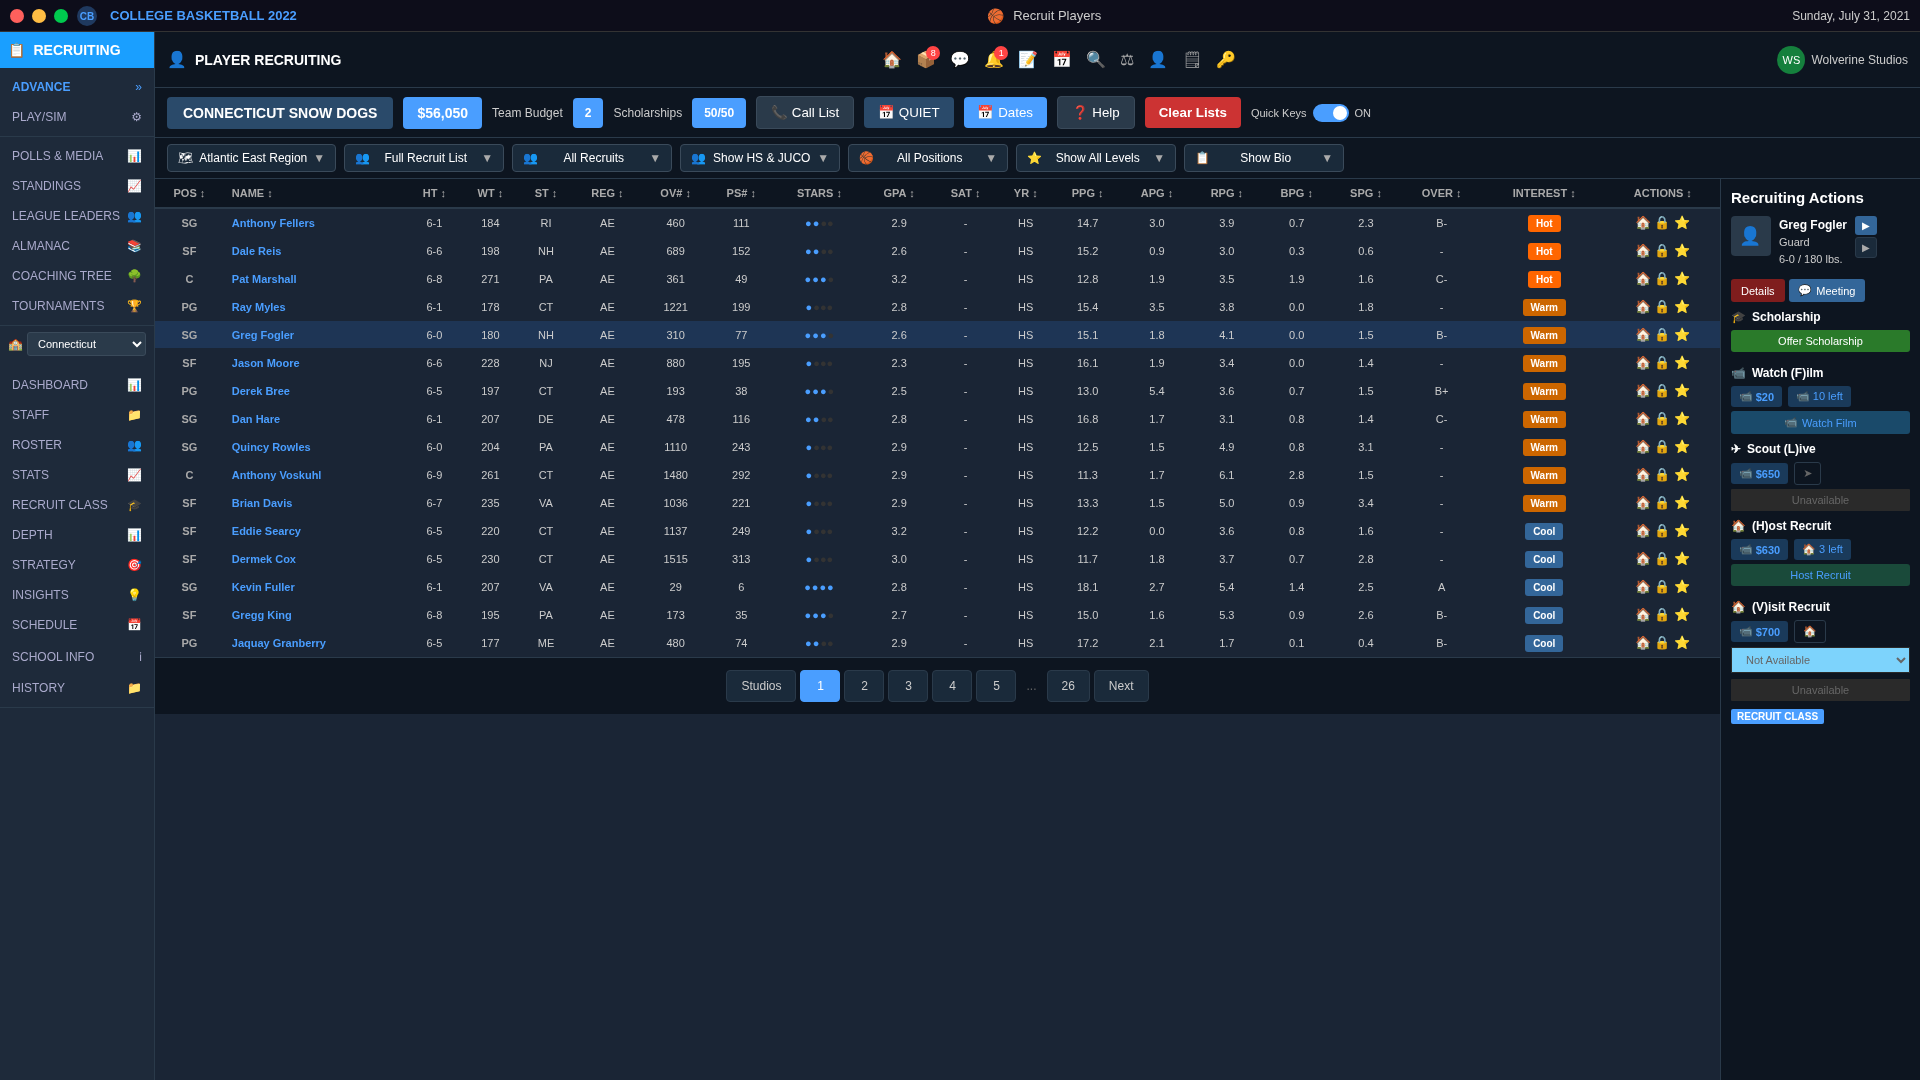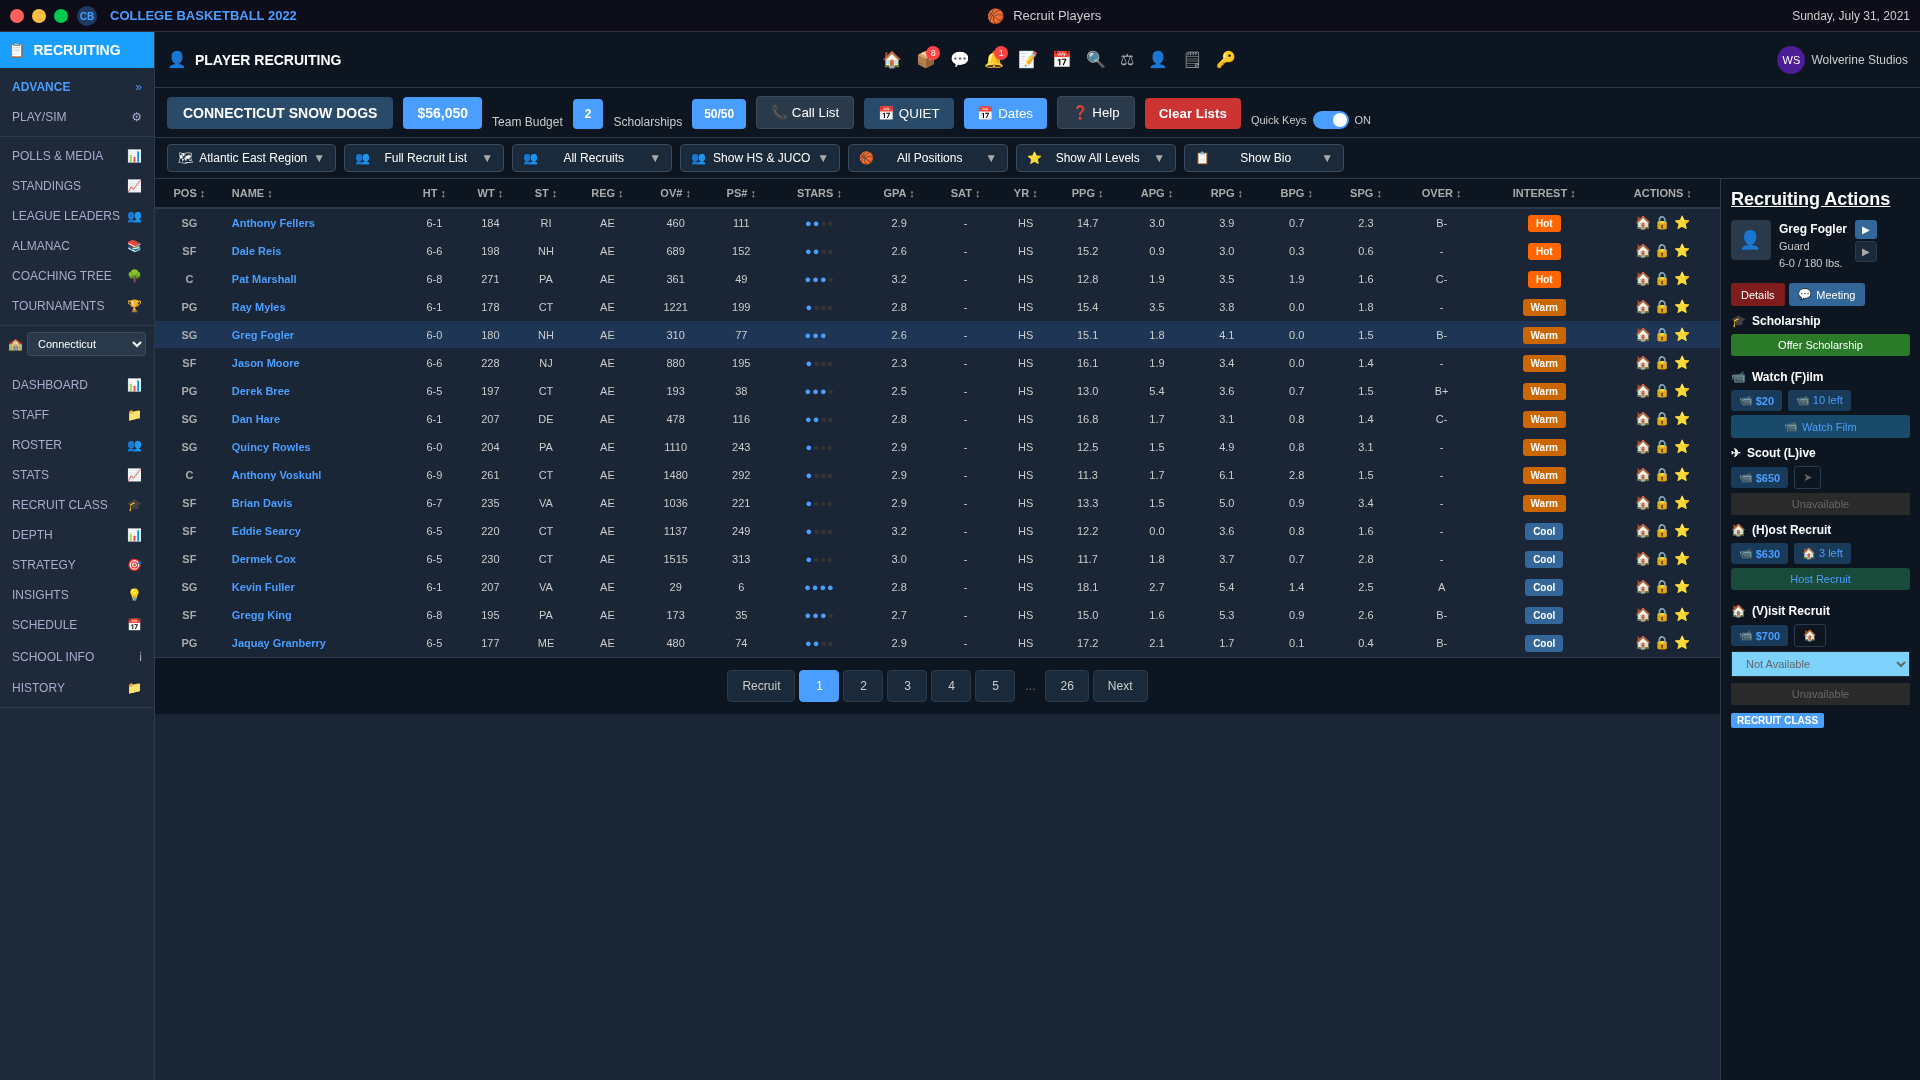--- a/index.html
+++ b/index.html
@@ -32,24 +32,24 @@
     .content-area { flex: 1; display: flex; flex-direction: column; background: #1a2535; overflow: hidden; }
 
     
     .top-bar { background: #0d1520; padding: 6px 12px; display: flex; align-items: center; justify-content: space-between; border-bottom: 1px solid #2a3a4a; height: 56px; }
     .top-bar-left { display: flex; align-items: center; gap: 8px; }
     .top-bar-icons { display: flex; align-items: center; gap: 14px; }
     .top-bar-icon { color: #aaa; cursor: pointer; font-size: 16px; position: relative; }
     .top-bar-icon .badge { position: absolute; top: -4px; right: -4px; background: #ff4444; color: #fff; font-size: 9px; border-radius: 50%; width: 14px; height: 14px; display: flex; align-items: center; justify-content: center; }
     .top-bar-right { display: flex; align-items: center; gap: 8px; }
     .user-info { display: flex; align-items: center; gap: 6px; color: #ccc; font-size: 12px; }
-    .user-avatar { width: 28px; height: 28px; border-radius: 50%; background: #4c1d95; display: flex; align-items: center; justify-content: center; color: #fff; font-size: 11px; }
-
-    
-    .recruit-header { background: #0d1520; padding: 8px 12px; display: flex; align-items: flex-end; gap: 10px; border-bottom: 1px solid #2a3a4a; flex-wrap: wrap; }
+    .user-avatar { width: 28px; height: 28px; border-radius: 50%; background: #15803d; display: flex; align-items: center; justify-content: center; color: #fff; font-size: 11px; }
+
+    
+    .recruit-header { background: #0d1520; padding: 8px 12px; display: flex; align-items: center; gap: 10px; border-bottom: 1px solid #2a3a4a; flex-wrap: wrap; }
     .team-name-badge { background: #2a4a6a; color: #fff; font-weight: bold; padding: 8px 16px; font-size: 14px; border-radius: 4px; }
     .budget-badge { background: #4a9eff; color: #fff; padding: 8px 14px; border-radius: 4px; font-weight: bold; font-size: 14px; }
     .budget-label { color: #ccc; font-size: 12px; }
     .scholarship-badge { background: #4a9eff; color: #fff; padding: 8px 12px; border-radius: 4px; font-weight: bold; }
     .scholarship-label { color: #ccc; font-size: 12px; }
     .slots-badge { background: #4a9eff; color: #fff; padding: 8px 12px; border-radius: 4px; font-weight: bold; }
     .call-btn { background: #2a3a4a; color: #fff; border: 1px solid #3a4a5a; padding: 8px 14px; border-radius: 4px; cursor: pointer; display: flex; align-items: center; gap: 4px; }
     .quiet-btn { background: #2a4a6a; color: #fff; border: none; padding: 8px 14px; border-radius: 4px; cursor: pointer; display: flex; align-items: center; gap: 4px; }
     .dates-btn { background: #4a9eff; color: #fff; border: none; padding: 8px 14px; border-radius: 4px; cursor: pointer; display: flex; align-items: center; gap: 4px; }
     .help-btn { background: #2a3a4a; color: #fff; border: 1px solid #3a4a5a; padding: 8px 14px; border-radius: 4px; cursor: pointer; }
@@ -83,21 +83,21 @@
     .actions-cell { display: flex; align-items: center; gap: 3px; justify-content: center; }
     .action-icon { color: #aaa; cursor: pointer; font-size: 13px; }
 
     
     .pagination { display: flex; align-items: center; justify-content: center; padding: 12px; gap: 4px; background: #0d1520; border-top: 1px solid #2a3a4a; }
     .page-btn { background: #1a2a3a; color: #ccc; border: 1px solid #2a3a4a; padding: 8px 14px; border-radius: 4px; cursor: pointer; font-size: 12px; min-width: 40px; text-align: center; }
     .page-btn.active { background: #4a9eff; color: #fff; border-color: #4a9eff; }
 
     
     .right-panel { width: 200px; background: #0d1520; border-left: 1px solid #2a3a4a; padding: 10px; overflow-y: auto; flex-shrink: 0; }
-    .right-panel-title { color: #fff; font-weight: bold; font-size: 18px; margin-bottom: 10px; text-decoration: underline; }
+    .right-panel-title { color: #fff; font-weight: bold; font-size: 15px; margin-bottom: 10px; }
     .recruit-info-card { display: flex; align-items: flex-start; gap: 8px; margin-bottom: 12px; }
     .recruit-avatar { width: 40px; height: 40px; background: #2a3a4a; border-radius: 4px; display: flex; align-items: center; justify-content: center; color: #aaa; font-size: 18px; flex-shrink: 0; }
     .recruit-details { font-size: 11px; color: #ccc; line-height: 1.5; }
     .recruit-details .recruit-name { color: #fff; font-weight: bold; font-size: 12px; }
     .detail-btn { background: #7f1d1d; color: #fff; border: none; padding: 5px 10px; border-radius: 3px; cursor: pointer; font-size: 11px; }
     .meeting-btn { background: #336699; color: #fff; border: none; padding: 5px 10px; border-radius: 3px; cursor: pointer; font-size: 11px; display: flex; align-items: center; gap: 4px; }
     .action-btns { display: flex; gap: 4px; margin-bottom: 8px; }
     .section-title { color: #fff; font-weight: bold; font-size: 12px; margin: 8px 0 6px; display: flex; align-items: center; gap: 6px; }
     .offer-btn { background: #2a7a2a; color: #fff; border: none; padding: 5px 10px; border-radius: 3px; cursor: pointer; font-size: 11px; width: 100%; text-align: center; margin-bottom: 6px; }
     .watch-row { display: flex; align-items: center; gap: 6px; margin-bottom: 4px; }
@@ -839,21 +839,21 @@
           <span class="action-icon">🏠</span>
           <span class="action-icon">🔒</span>
           <span class="action-icon">⭐</span>
         </div>
       </td>
     </tr>
             </tbody>
         </table>
 
         <div class="pagination">
-          <button class="page-btn">Recruit</button>
+          <button class="page-btn">Studios</button>
           <button class="page-btn active">1</button>
           <button class="page-btn">2</button>
           <button class="page-btn">3</button>
           <button class="page-btn">4</button>
           <button class="page-btn">5</button>
           <span style="color:#666;padding:0 6px;">...</span>
           <button class="page-btn">26</button>
           <button class="page-btn">Next</button>
         </div>
       </div>

